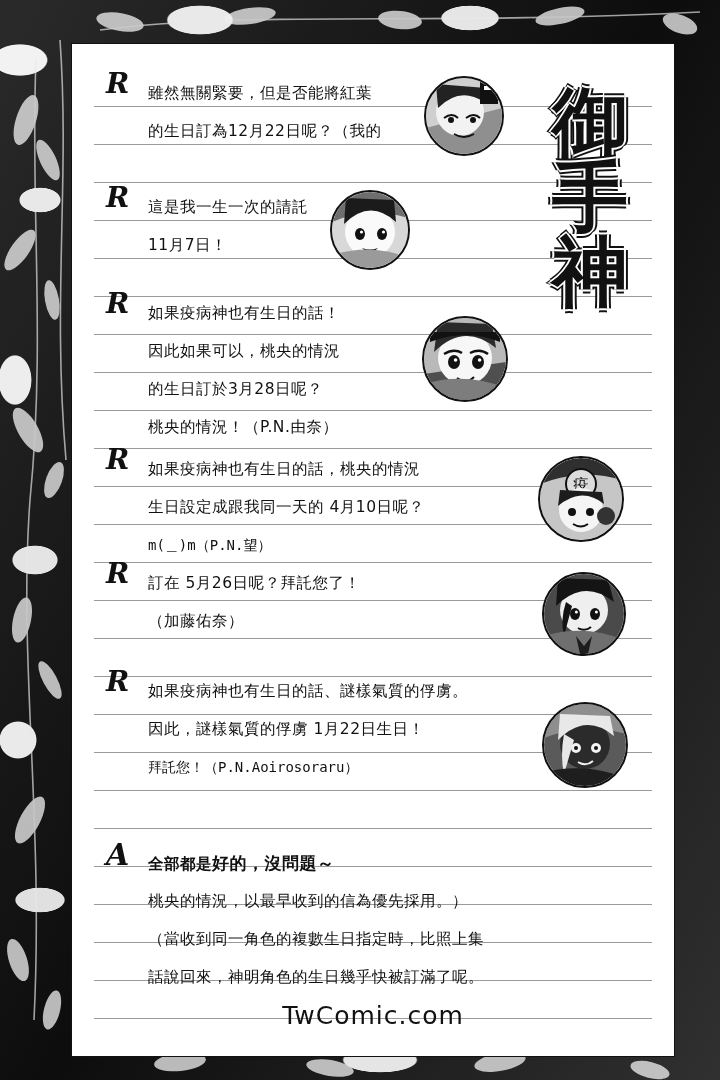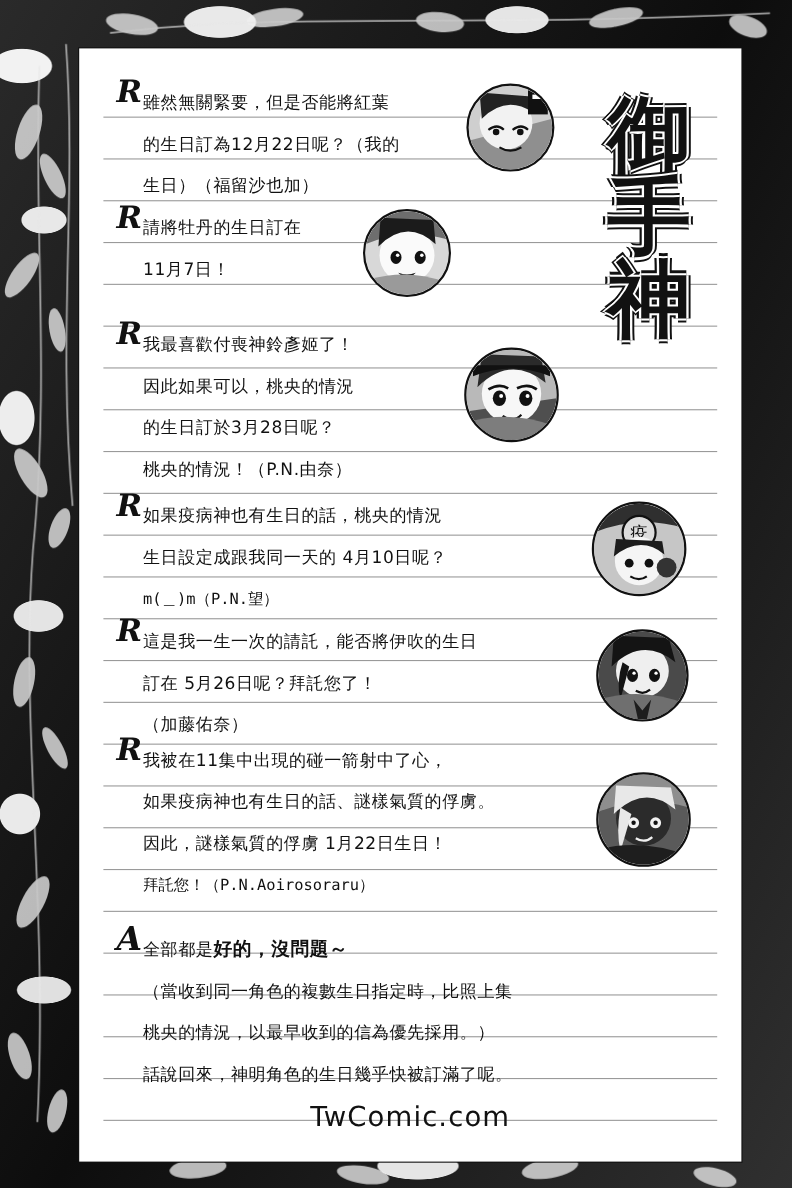--- a/index.html
+++ b/index.html
@@ -83,41 +83,41 @@
     font-style: italic;
     font-weight: bold;
     font-size: 28px;
     line-height: 1;
     color: #111;
   }
   .mark.a {
     font-size: 30px;
   }
   .lines {
-    margin-left: 24px;
+    margin-left: 42px;
   }
   .ln {
     font-size: 15.5px;
     line-height: 38px;
     height: 38px;
     color: #111;
     letter-spacing: 0.5px;
     white-space: nowrap;
   }
   .ln.mono {
     font-family: "DejaVu Sans Mono", "Liberation Mono", monospace;
     font-size: 14px;
     letter-spacing: 0;
   }
   .answer .ln.head {
     font-size: 17px;
     font-weight: bold;
   }
   .answer .ln.head .plain {
-    font-weight: normal;
+    font-weight: bold;
     font-size: 15.5px;
   }
   
   .portrait {
     position: absolute;
     border-radius: 50%;
     overflow: hidden;
     border: 2px solid #111;
     background: #cfcfcf;
   }
@@ -227,21 +227,20 @@
         <span>御</span>
         <span>手</span>
         <span>神</span>
       </div>
 
       <div class="qa" style="top:30px; right:250px;">
         <div class="mark">R</div>
         <div class="lines">
           <div class="ln">雖然無關緊要，但是否能將紅葉</div>
           <div class="ln">的生日訂為12月22日呢？（我的</div>
-          <div class="ln">生日）（福留沙也加）</div>
         </div>
       </div>
       <div class="portrait" style="left:352px; top:32px; width:76px; height:76px;">
         <svg class="face" viewBox="0 0 76 76">
           <defs>
             <clipPath id="c1">
                 <circle cx="38" cy="38" r="38"></circle>
               </clipPath>
           </defs>
           <g clip-path="url(#c1)">
@@ -256,21 +255,21 @@
             <path d="M28 56 q10 6 20 0" stroke="#111" stroke-width="2" fill="none"></path>
             <rect x="54" y="4" width="18" height="22" fill="#111"></rect>
             <rect x="58" y="8" width="10" height="4" fill="#fff"></rect>
           </g>
         </svg>
       </div>
 
       <div class="qa" style="top:144px; right:300px;">
         <div class="mark">R</div>
         <div class="lines">
-          <div class="ln">請將牡丹的生日訂在</div>
+          <div class="ln">這是我一生一次的請託</div>
           <div class="ln">11月7日！</div>
         </div>
       </div>
       <div class="portrait" style="left:258px; top:146px; width:76px; height:76px;">
         <svg class="face" viewBox="0 0 76 76">
           <defs>
               <clipPath id="c2">
                 <circle cx="38" cy="38" r="38"></circle>
               </clipPath>
             </defs>
@@ -285,21 +284,21 @@
             <circle cx="51.5" cy="40" r="1.6" fill="#fff"></circle>
             <path d="M30 56 q8 8 16 0 q-8 3 -16 0 z" fill="#111"></path>
             <path d="M4 62 q34 -10 68 2 l0 16 -68 0 z" fill="#9a9a9a"></path>
           </g>
         </svg>
       </div>
 
       <div class="qa" style="top:250px; right:232px;">
         <div class="mark">R</div>
         <div class="lines">
-          <div class="ln">我最喜歡付喪神鈴彥姬了！</div>
+          <div class="ln">如果疫病神也有生日的話！</div>
           <div class="ln">因此如果可以，桃央的情況</div>
           <div class="ln">的生日訂於3月28日呢？</div>
           <div class="ln">桃央的情況！（P.N.由奈）</div>
         </div>
       </div>
       <div class="portrait" style="left:350px; top:272px; width:82px; height:82px;">
         <svg class="face" viewBox="0 0 82 82">
           <defs>
               <clipPath id="c3">
                 <circle cx="41" cy="41" r="41"></circle>
@@ -349,21 +348,20 @@
             <circle cx="50" cy="54" r="4" fill="#111"></circle>
             <path d="M33 66 q8 5 15 0" stroke="#111" stroke-width="2" fill="none"></path>
             <circle cx="66" cy="58" r="9" fill="#333"></circle>
           </g>
         </svg>
       </div>
 
       <div class="qa" style="top:520px; right:130px;">
         <div class="mark">R</div>
         <div class="lines">
-          <div class="ln">這是我一生一次的請託，能否將伊吹的生日</div>
           <div class="ln">訂在 5月26日呢？拜託您了！</div>
           <div class="ln">（加藤佑奈）</div>
         </div>
       </div>
       <div class="portrait" style="left:470px; top:528px; width:80px; height:80px;">
         <svg class="face" viewBox="0 0 80 80">
           <defs>
               <clipPath id="c5">
                 <circle cx="40" cy="40" r="40"></circle>
               </clipPath>
@@ -380,21 +378,20 @@
             <path d="M34 54 q7 4 13 -1" stroke="#111" stroke-width="2" fill="none"></path>
             <path d="M0 62 q40 -12 80 4 l0 16 -80 0 z" fill="#6f6f6f"></path>
             <path d="M32 62 l8 10 l8 -10 l-4 18 -8 0 z" fill="#1d1d1d"></path>
           </g>
         </svg>
       </div>
 
       <div class="qa" style="top:628px; right:130px;">
         <div class="mark">R</div>
         <div class="lines">
-          <div class="ln">我被在11集中出現的碰一箭射中了心，</div>
           <div class="ln">如果疫病神也有生日的話、謎樣氣質的俘虜。</div>
           <div class="ln">因此，謎樣氣質的俘虜 1月22日生日！</div>
           <div class="ln mono">拜託您！（P.N.Aoirosoraru）</div>
         </div>
       </div>
       <div class="portrait" style="left:470px; top:658px; width:82px; height:82px;">
         <svg class="face" viewBox="0 0 82 82">
           <defs>
               <clipPath id="c6">
                 <circle cx="41" cy="41" r="41"></circle>
@@ -413,22 +410,22 @@
             <path d="M34 58 q8 5 15 -1" stroke="#f0f0f0" stroke-width="2" fill="none"></path>
             <path d="M0 68 q41 -10 82 6 l0 10 -82 0 z" fill="#1e1e1e"></path>
           </g>
         </svg>
       </div>
 
       <div class="qa answer" style="top:800px; right:40px;">
         <div class="mark a">A</div>
         <div class="lines">
           <div class="ln head"><span class="plain">全部都是</span><span>好的，沒問題～</span></div>
+          <div class="ln">桃央的情況，以最早收到的信為優先採用。）</div>
           <div class="ln">（當收到同一角色的複數生日指定時，比照上集</div>
-          <div class="ln">桃央的情況，以最早收到的信為優先採用。）</div>
           <div class="ln">話說回來，神明角色的生日幾乎快被訂滿了呢。</div>
         </div>
       </div>
 
       <div class="footer">TwComic.com</div>
     </div>
   </div>
 </div>
 
 </body></html>

